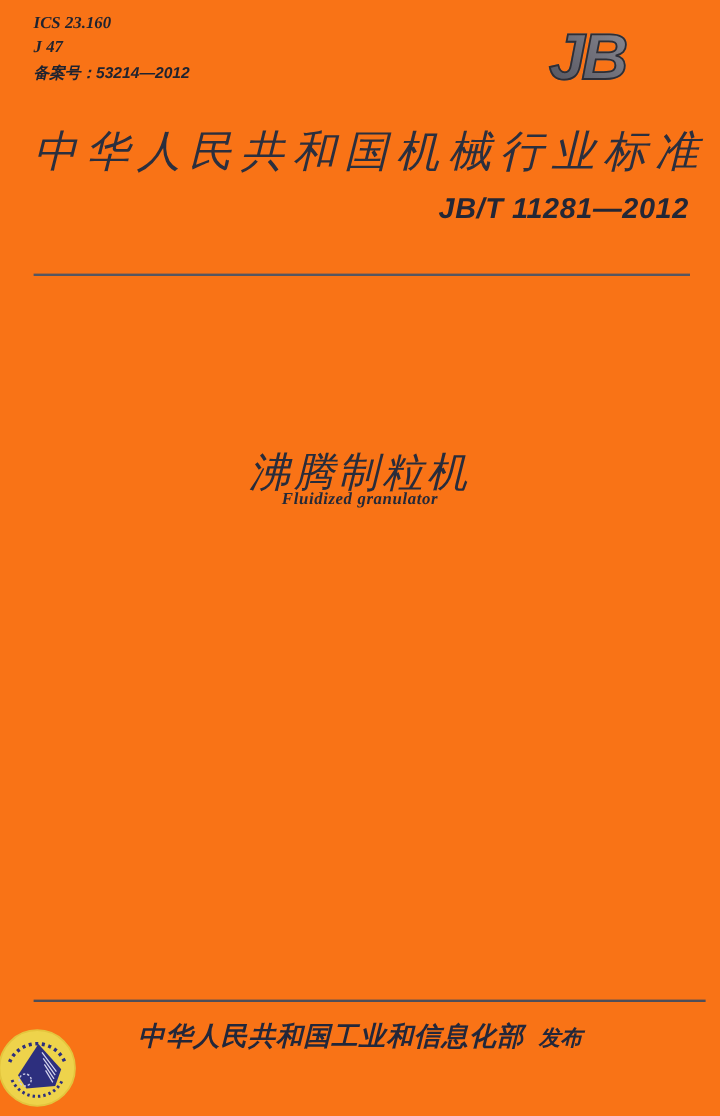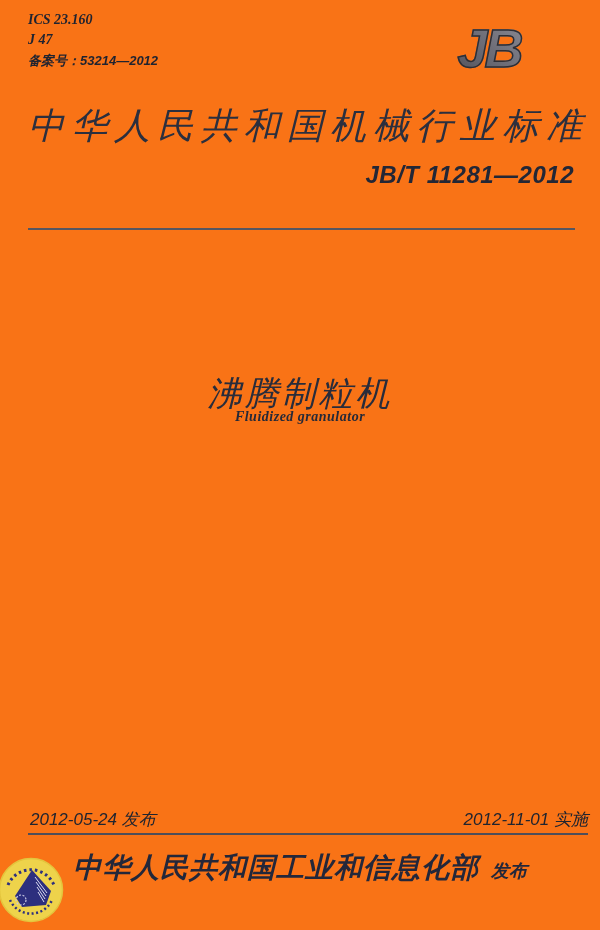--- a/index.html
+++ b/index.html
@@ -54,21 +54,21 @@
   }
   
   .date-row{position:absolute;top:808px;left:30px;right:12px;height:24px;font-size:17px;font-weight:500;color:#20242f;}
   .date-issue{position:absolute;left:0;top:0;}
   .date-impl{position:absolute;right:0;top:0;}
   .rule-bottom{position:absolute;top:833px;left:28px;right:12px;height:2px;background:#4e4e59;}
   .publisher-row{
     position:absolute;top:849px;left:0;width:100%;text-align:center;
     color:#23273a;white-space:nowrap;
   }
-  .publisher-name{font-size:28px;font-weight:600;letter-spacing:1px;text-align:right;}
+  .publisher-name{font-size:22px;font-weight:600;letter-spacing:1px;text-align:right;}
   .publisher-label{font-size:18px;font-weight:700;margin-left:12px;}
   .seal{position:absolute;left:-2px;top:856px;}
 </style>
 </head>
 <body>
 
 <div class="page">
 
   <div class="meta">
     <div class="ics">ICS 23.160</div>
@@ -94,24 +94,20 @@
       <span>准</span>
     </div>
 
   <div class="std-number">JB/T 11281—2012</div>
 
   <div class="rule-top"></div>
 
   <div class="title-cn">沸腾制粒机</div>
   <div class="title-en">Fluidized granulator</div>
 
-  <div class="date-row">
-    <span class="date-issue"><span>2012-05-24</span> <span>发布</span></span>
-    <span class="date-impl"><span>2012-11-01</span> <span>实施</span></span>
-  </div>
 
   <div class="rule-bottom"></div>
 
   <div class="publisher-row">
     <span class="publisher-name">中华人民共和国工业和信息化部</span><span class="publisher-label">发布</span>
   </div>
 
   <svg class="seal" width="68" height="68" viewBox="0 0 68 68">
     <circle cx="33" cy="34" r="31.5" fill="#eed34b"></circle>
     <circle cx="33" cy="34" r="31.5" fill="none" stroke="#e3c53d" stroke-width="1.5"></circle>

